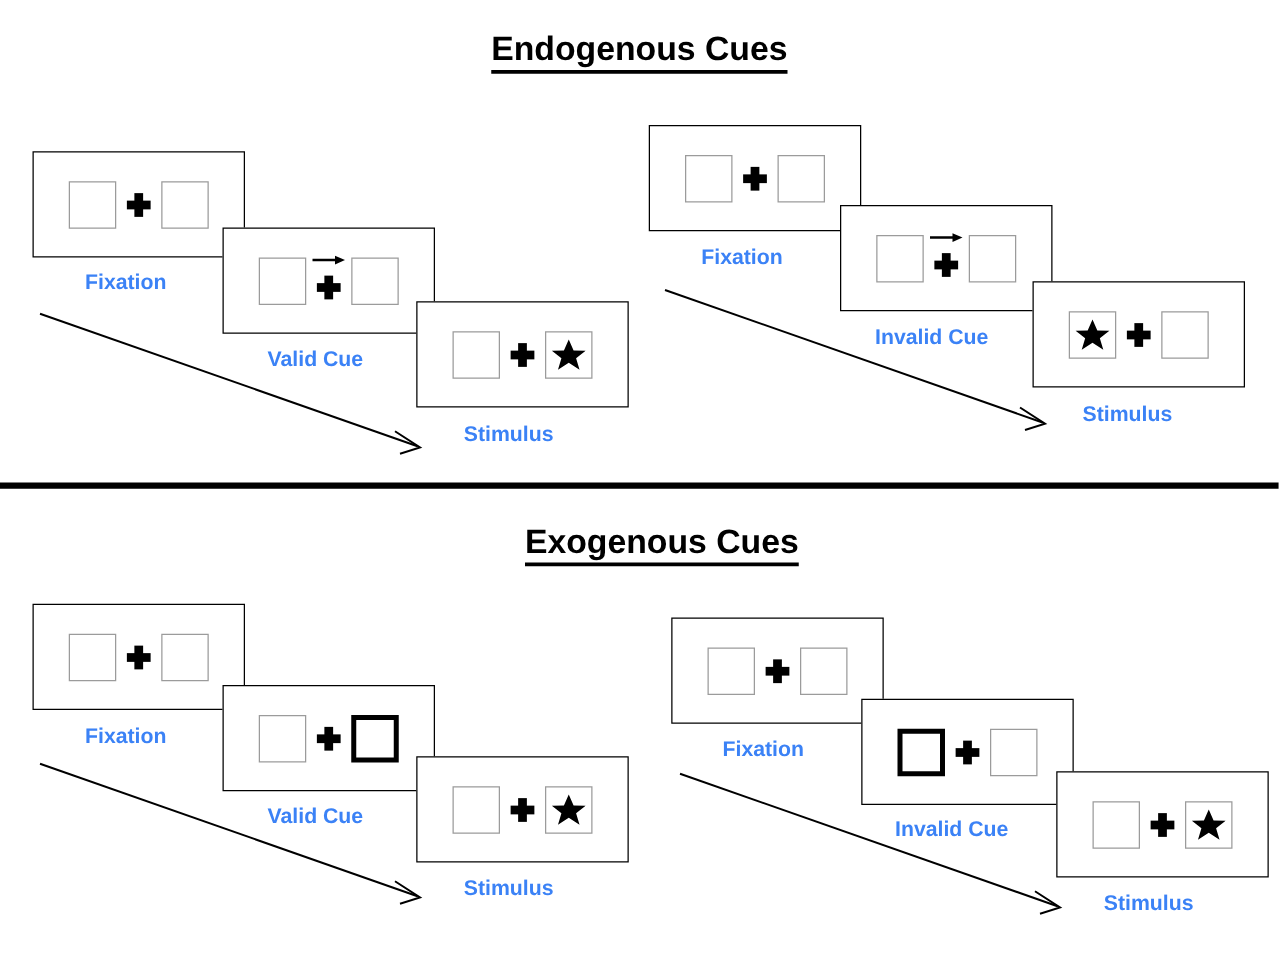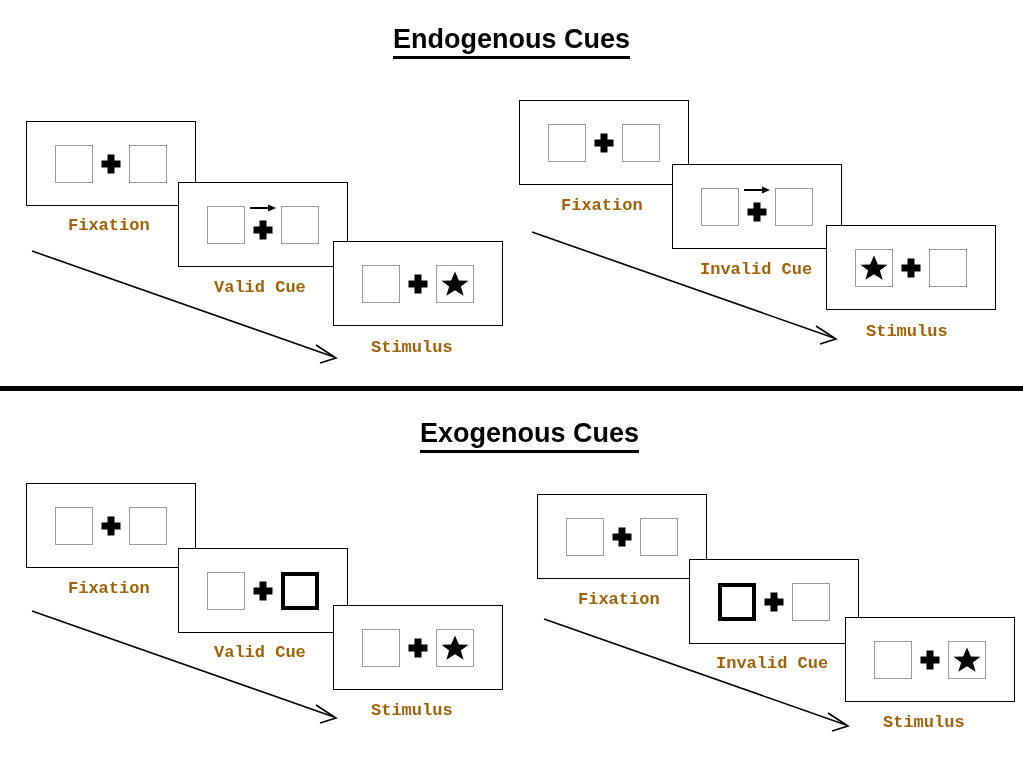--- a/index.html
+++ b/index.html
@@ -124,23 +124,22 @@
     width: 30px;
     height: 30px;
     display: block;
   }
 
   
   .stage-label {
     position: absolute;
     font-size: 17px;
     font-weight: bold;
-    color: #a16207;
+    color: #3b82f6;
     white-space: nowrap;
-    font-family: Liberation Mono, monospace;
   }
 
   
   .time-arrow {
     position: absolute;
     overflow: visible;
   }
 </style>
 </head>
 <body>

